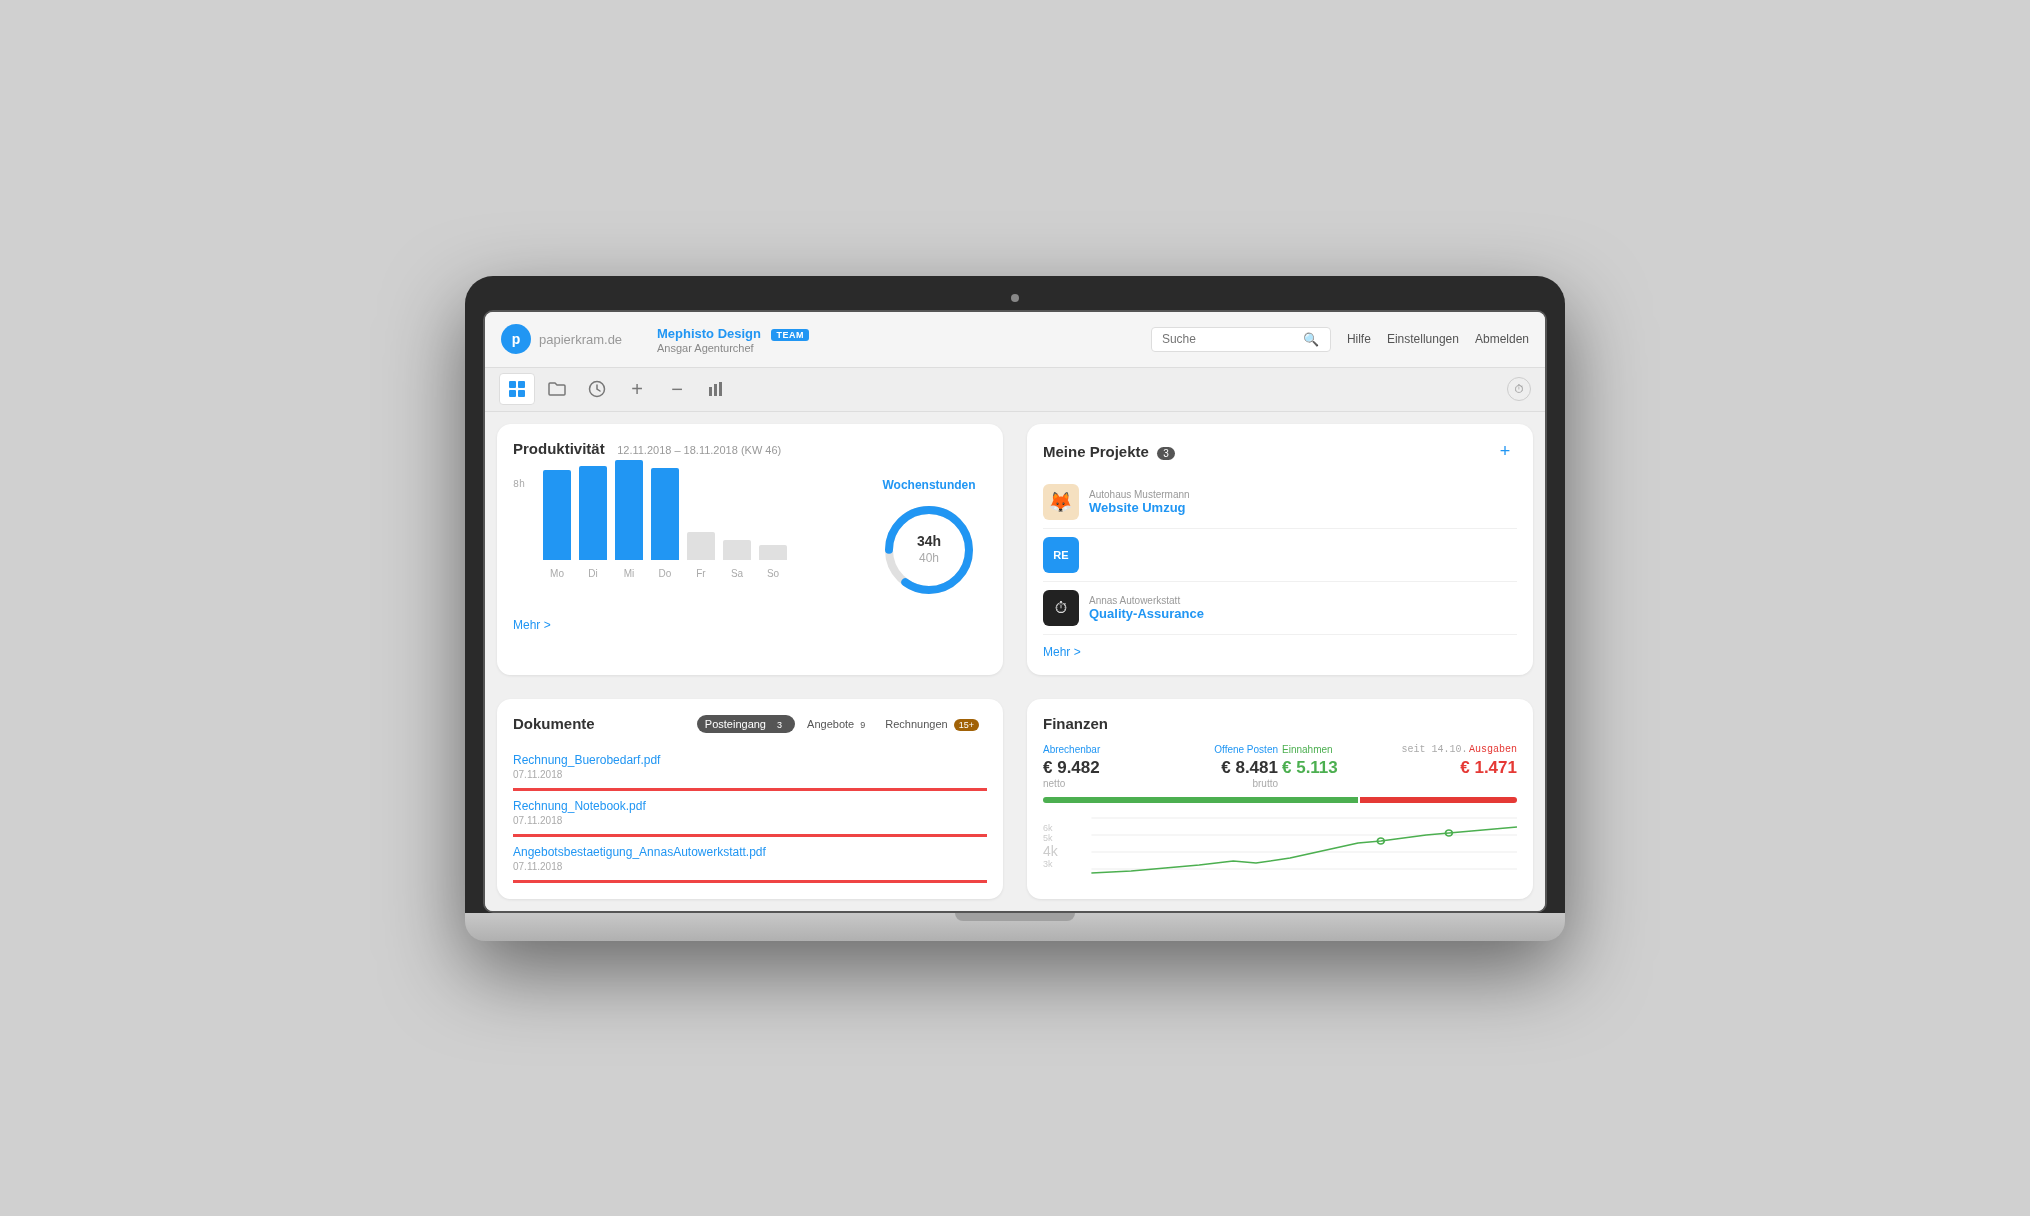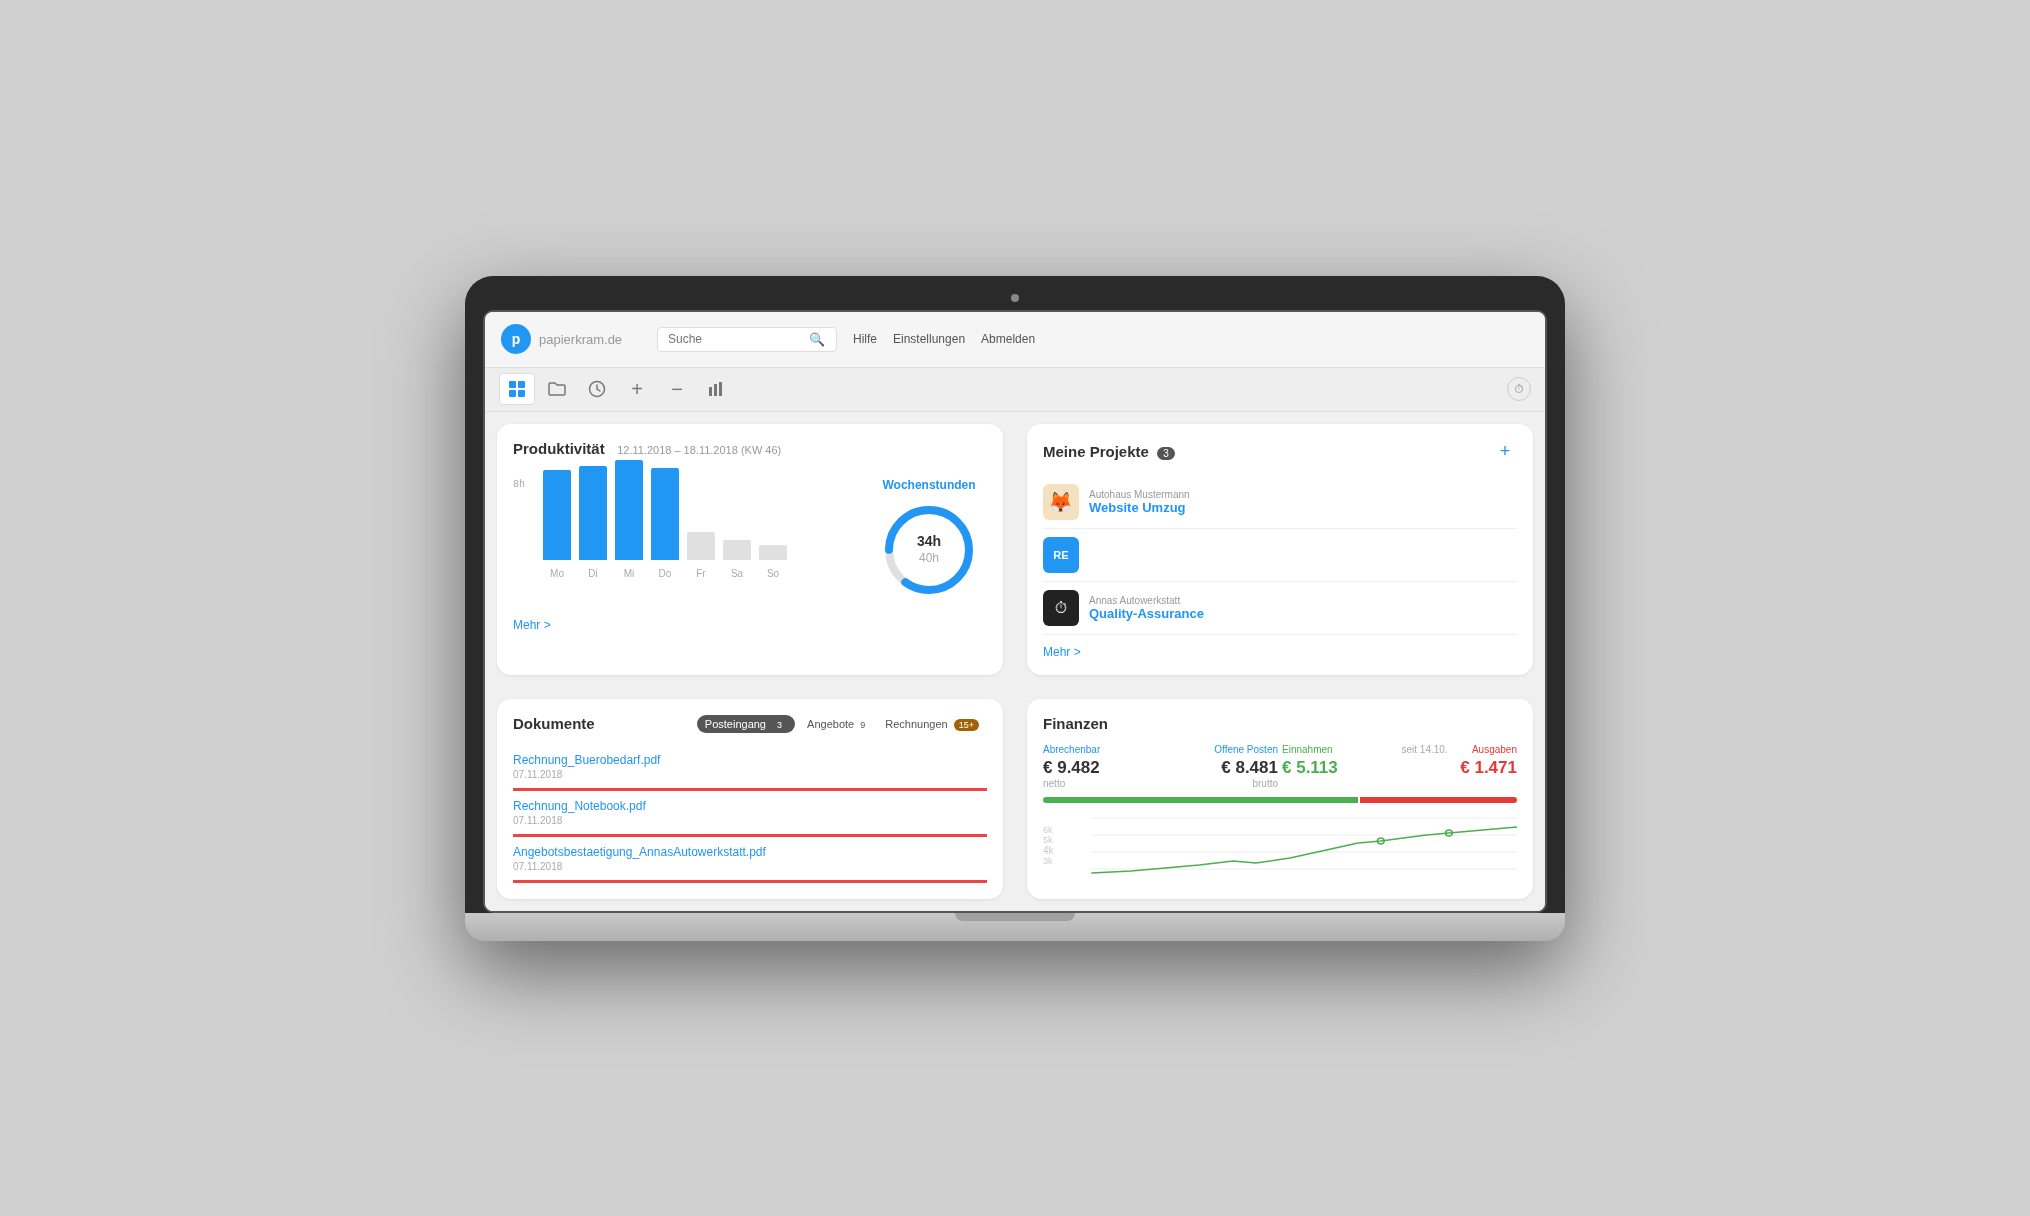--- a/index.html
+++ b/index.html
@@ -395,20 +395,27 @@
   <div class="laptop-screen">
 
     <div class="app-header">
       <div class="logo-area">
         <div class="logo-icon">p</div>
         <div class="logo-text">
           <span>papierkram</span><span style="color:#999;font-weight:400;">.de</span>
         </div>
       </div>
 
+      <div class="org-area">
+        <div>
+          <span class="org-name">Mephisto Design</span>
+          <span class="org-badge">TEAM</span>
+        </div>
+        <div class="org-subtitle">Ansgar Agenturchef</div>
+      </div>
 
       <div class="search-box">
         <input type="text" placeholder="Suche" style="">
         <span style="color:#aaa;font-size:13px;">🔍</span>
       </div>
 
       <div class="header-links">
         <span class="header-link">Hilfe</span>
         <span class="header-link">Einstellungen</span>
         <span class="header-link">Abmelden</span>
@@ -597,38 +604,38 @@
             <div style="text-align:right;">
               <div style="font-size:10px;color:#2196f3;margin-bottom:3px;">Offene Posten</div>
               <div style="font-size:17px;font-weight:600;color:#333;">€ 8.481</div>
               <div style="font-size:10px;color:#aaa;">brutto</div>
             </div>
             <div>
               <div style="font-size:10px;color:#4caf50;margin-bottom:3px;">Einnahmen</div>
               <div style="font-size:17px;font-weight:600;color:#4caf50;">€ 5.113</div>
             </div>
             <div style="text-align:right;">
-              <div style="display:flex;justify-content:space-between;">
+              <div style="display:flex;justify-content:space-between;font-family:Liberation Mono, monospace;">
                 <div style="font-size:10px;color:#aaa;margin-bottom:3px;">seit 14.10.</div>
                 <div style="font-size:10px;color:#e53935;margin-bottom:3px;">Ausgaben</div>
               </div>
               <div style="font-size:17px;font-weight:600;color:#e53935;">€ 1.471</div>
             </div>
           </div>
 
           <div style="display:flex;height:6px;border-radius:3px;overflow:hidden;margin-bottom:10px;gap:2px;">
             <div style="flex:2;background:#4caf50;"></div>
             <div style="flex:1;background:#e53935;"></div>
           </div>
 
           <div style="position:relative;height:70px;">
             <div style="position:absolute;left:0;top:0;bottom:0;display:flex;flex-direction:column;justify-content:center;padding-bottom:4px;">
               <span style="font-size:9px;color:#ccc;">6k</span>
               <span style="font-size:9px;color:#ccc;">5k</span>
-              <span style="font-size:10px;color:#ccc;">4k</span>
+              <span style="font-size:14px;color:#ccc;">4k</span>
               <span style="font-size:9px;color:#ccc;">3k</span>
             </div>
             <svg width="100%" height="70" viewBox="0 0 400 70" preserveAspectRatio="none" style="padding-left:20px;">
 
               <line x1="25" y1="5" x2="400" y2="5" stroke="#eee" stroke-width="1"></line>
               <line x1="25" y1="22" x2="400" y2="22" stroke="#eee" stroke-width="1"></line>
               <line x1="25" y1="39" x2="400" y2="39" stroke="#eee" stroke-width="1"></line>
               <line x1="25" y1="56" x2="400" y2="56" stroke="#eee" stroke-width="1"></line>
 
               <polyline points="25,60 60,58 90,55 120,52 150,48 170,50 200,45 220,40 240,35 260,30 280,28 300,25 320,22 340,20 360,18 380,16 400,14" fill="none" stroke="#4caf50" stroke-width="1.5" stroke-linejoin="round"></polyline>

